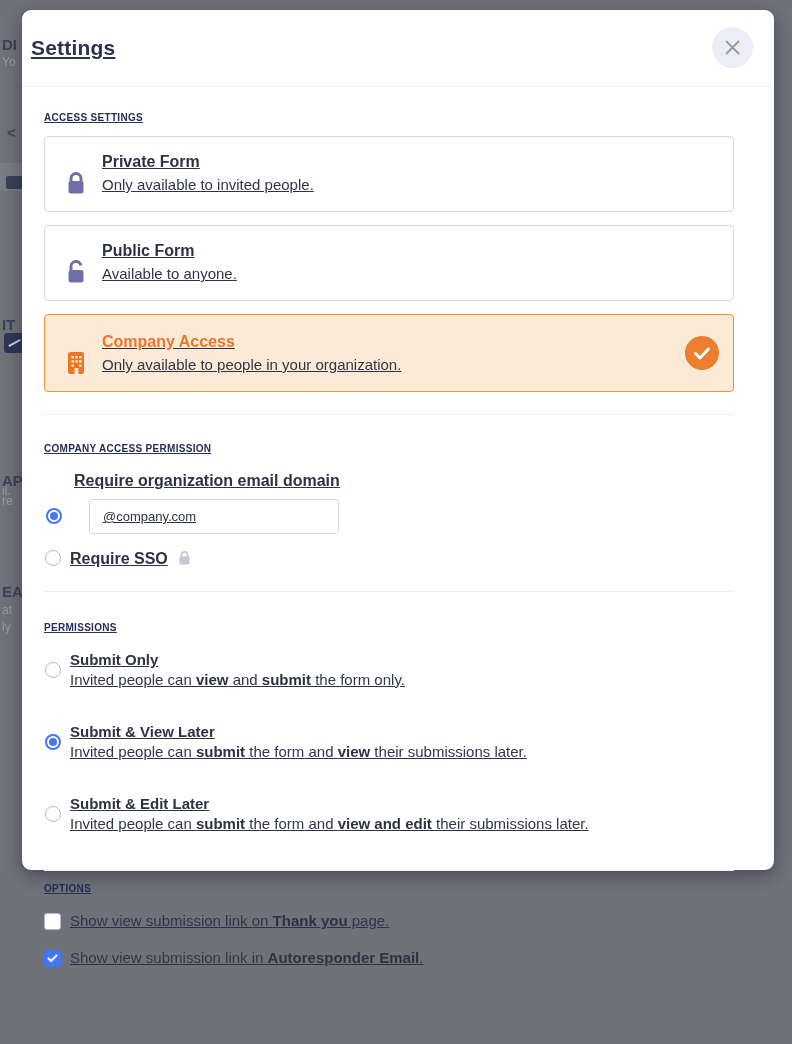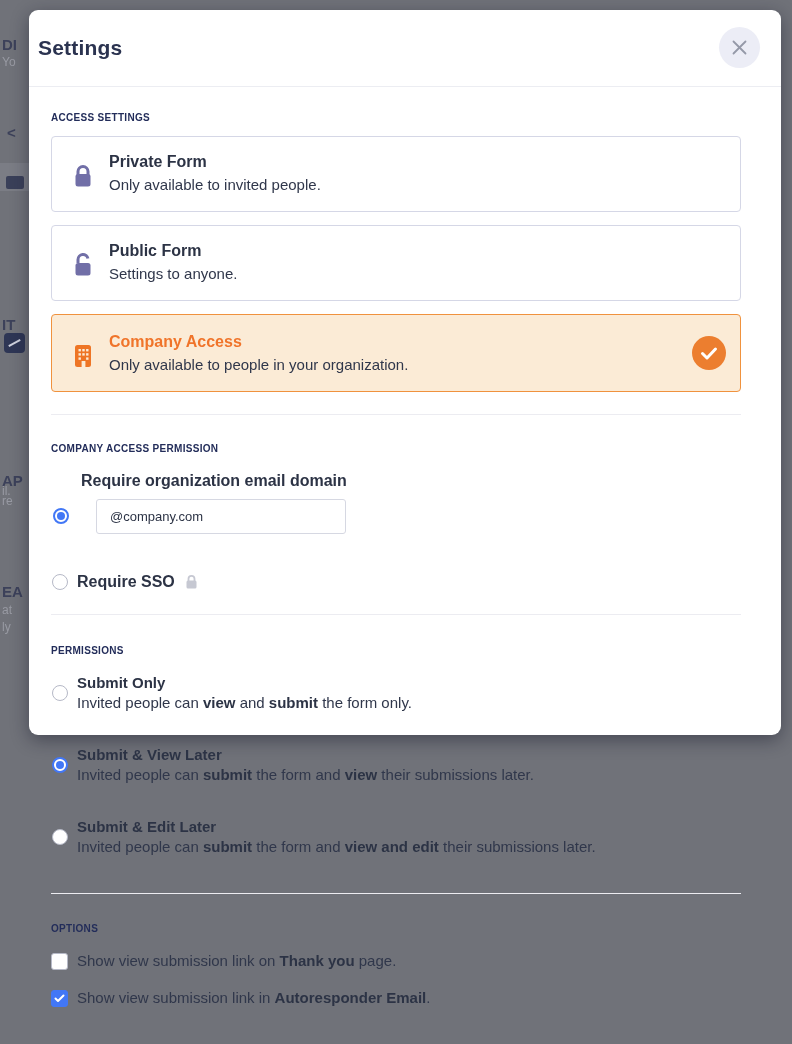--- a/index.html
+++ b/index.html
@@ -16,23 +16,24 @@
   .frag { position:absolute; left:2px; white-space:nowrap; }
   .frag.bold { font-weight:700; color:#3C415A; font-size:15px; }
   .frag.muted { color:#989AA3; font-size:12px; }
   .frag-bar { position:absolute; left:0; top:163px; width:29px; height:28px; background:#7B7D85; }
   .frag-tile { position:absolute; left:4px; top:333px; width:21px; height:20px; background:#2E3655; border-radius:4px; }
   .frag-tile::after { content:""; position:absolute; left:4px; top:9px; width:13px; height:2px; background:#cfd2de; transform:rotate(-28deg); }
   .frag-chip { position:absolute; left:6px; top:176px; width:18px; height:13px; background:#3A4059; border-radius:2px; }
 
   
   .modal {
-    position:absolute; left:29px; top:10px; width:752px; height:725px;
+    position:absolute; left:22px; top:10px; width:752px; height:860px;
     background:#ffffff; border-radius:9px;
     box-shadow:0 5px 18px rgba(20,22,40,.45);
+    text-decoration:underline;
   }
   .modal-header {
     height:77px; border-bottom:1px solid #ECEDF2;
     display:flex; align-items:center; padding-left:9px; position:relative;
   }
   .modal-title { font-size:21px; font-weight:700; color:#2B3350; letter-spacing:.2px; }
   .close-btn {
     position:absolute; right:21px; top:17px; width:41px; height:41px; border-radius:50%;
     background:#ECEDF6; border:none; cursor:pointer;
     display:flex; align-items:center; justify-content:center;
@@ -41,21 +42,21 @@
 
   
   .section-heading {
     font-size:10px; font-weight:700; color:#232D5A; letter-spacing:.3px;
     text-transform:uppercase;
   }
   .divider { border:none; border-top:1px solid #ECECF1; margin-top:22px; }
 
   
   .access-card {
-    display:flex; align-items:center; gap:15px;
+    display:flex; align-items:flex-end; gap:15px;
     border:1px solid #D5D7E6; border-radius:4px;
     padding:15px 18px 15px 20px; margin-top:13px; min-height:72px;
     position:relative; cursor:pointer; background:#fff;
   }
   .access-card .card-icon { width:22px; height:26px; margin-top:4px; flex:0 0 auto; }
   .card-title { font-size:16px; font-weight:700; color:#2C3345; line-height:20px; }
   .card-desc { font-size:15px; color:#30374B; line-height:22px; margin-top:2px; }
   .access-card.selected {
     background:#FBEBD6; border:1.5px solid #F0923E; min-height:76px; padding-top:17px;
   }
@@ -83,39 +84,39 @@
 
   
   .perm-label { font-size:16px; font-weight:700; color:#2C3345; margin:18px 0 0 30px; }
   .email-row { display:flex; align-items:flex-start; gap:27px; margin-top:9px; margin-left:2px; }
   .email-row .radio { margin-top:9px; }
   .domain-input {
     width:250px; height:35px; border:1px solid #D6D8E2; border-radius:3px;
     padding:0 13px; font-size:13px; color:#2C3345;
     font-family:"Liberation Sans","DejaVu Sans",sans-serif; outline:none;
   }
-  .sso-row { display:flex; align-items:center; gap:9px; margin-top:39px; margin-left:1px; cursor:pointer; }
+  .sso-row { display:flex; gap:9px; margin-top:16px; margin-left:1px; cursor:pointer; }
   .sso-label { font-size:16px; font-weight:700; color:#2C3345; }
   .sso-lock { width:13px; height:16px; margin-left:1px; }
 
   
   .perm-option { display:flex; align-items:flex-start; gap:9px; margin-top:18px; min-height:42px; cursor:pointer; }
   .perm-option + .perm-option { margin-top:30px; }
   .perm-option .radio { margin-top:11px; margin-left:1px; }
   .perm-title { font-size:15px; font-weight:700; color:#2C3345; line-height:18px; }
   .perm-desc { font-size:15px; color:#30374B; line-height:22px; }
   .b { font-weight:700; color:#2C3345; }
 
   
   .opt-row { display:flex; align-items:center; gap:9px; margin-top:17px; cursor:pointer; }
   .opt-text { font-size:15px; color:#30374B; line-height:20px; }
 
   .mt-heading { margin-top:28px; }
   .mt-heading2 { margin-top:30px; }
-  .mt-heading3 { margin-top:29px; }
+  .mt-heading3 { margin-top:12px; }
   .divider-perm { margin-top:23px; }
   .divider-opts { margin-top:33px; }
 </style>
 </head>
 <body>
 
 <div class="backdrop-strip">
   <span class="frag bold" style="top:36px">DI</span>
   <span class="frag muted" style="top:55px">Yo</span>
   <span class="frag bold" style="top:124px; left:7px">&lt;</span>
@@ -164,21 +165,21 @@
 
     <div class="access-card">
       <span class="card-icon">
         <svg width="22" height="26" viewBox="0 0 22 26">
           <path d="M6 11V7.5a5 5 0 0 1 9.9-1" fill="none" stroke="#716FA7" stroke-width="3"></path>
           <rect x="3.5" y="11" width="15" height="12.5" rx="2.5" fill="#716FA7"></rect>
         </svg>
       </span>
       <div>
         <div class="card-title">Public Form</div>
-        <div class="card-desc">Settings to anyone.</div>
+        <div class="card-desc">Available to anyone.</div>
       </div>
     </div>
 
     <div class="access-card selected">
       <span class="card-icon">
         <svg width="22" height="26" viewBox="0 0 22 26">
           <rect x="3" y="2" width="16" height="22" rx="2.5" fill="#EE7525"></rect>
           <g fill="#FBEBD6">
             <rect x="6.5" y="6" width="2.4" height="2.4"></rect>
             <rect x="10.3" y="6" width="2.4" height="2.4"></rect>

